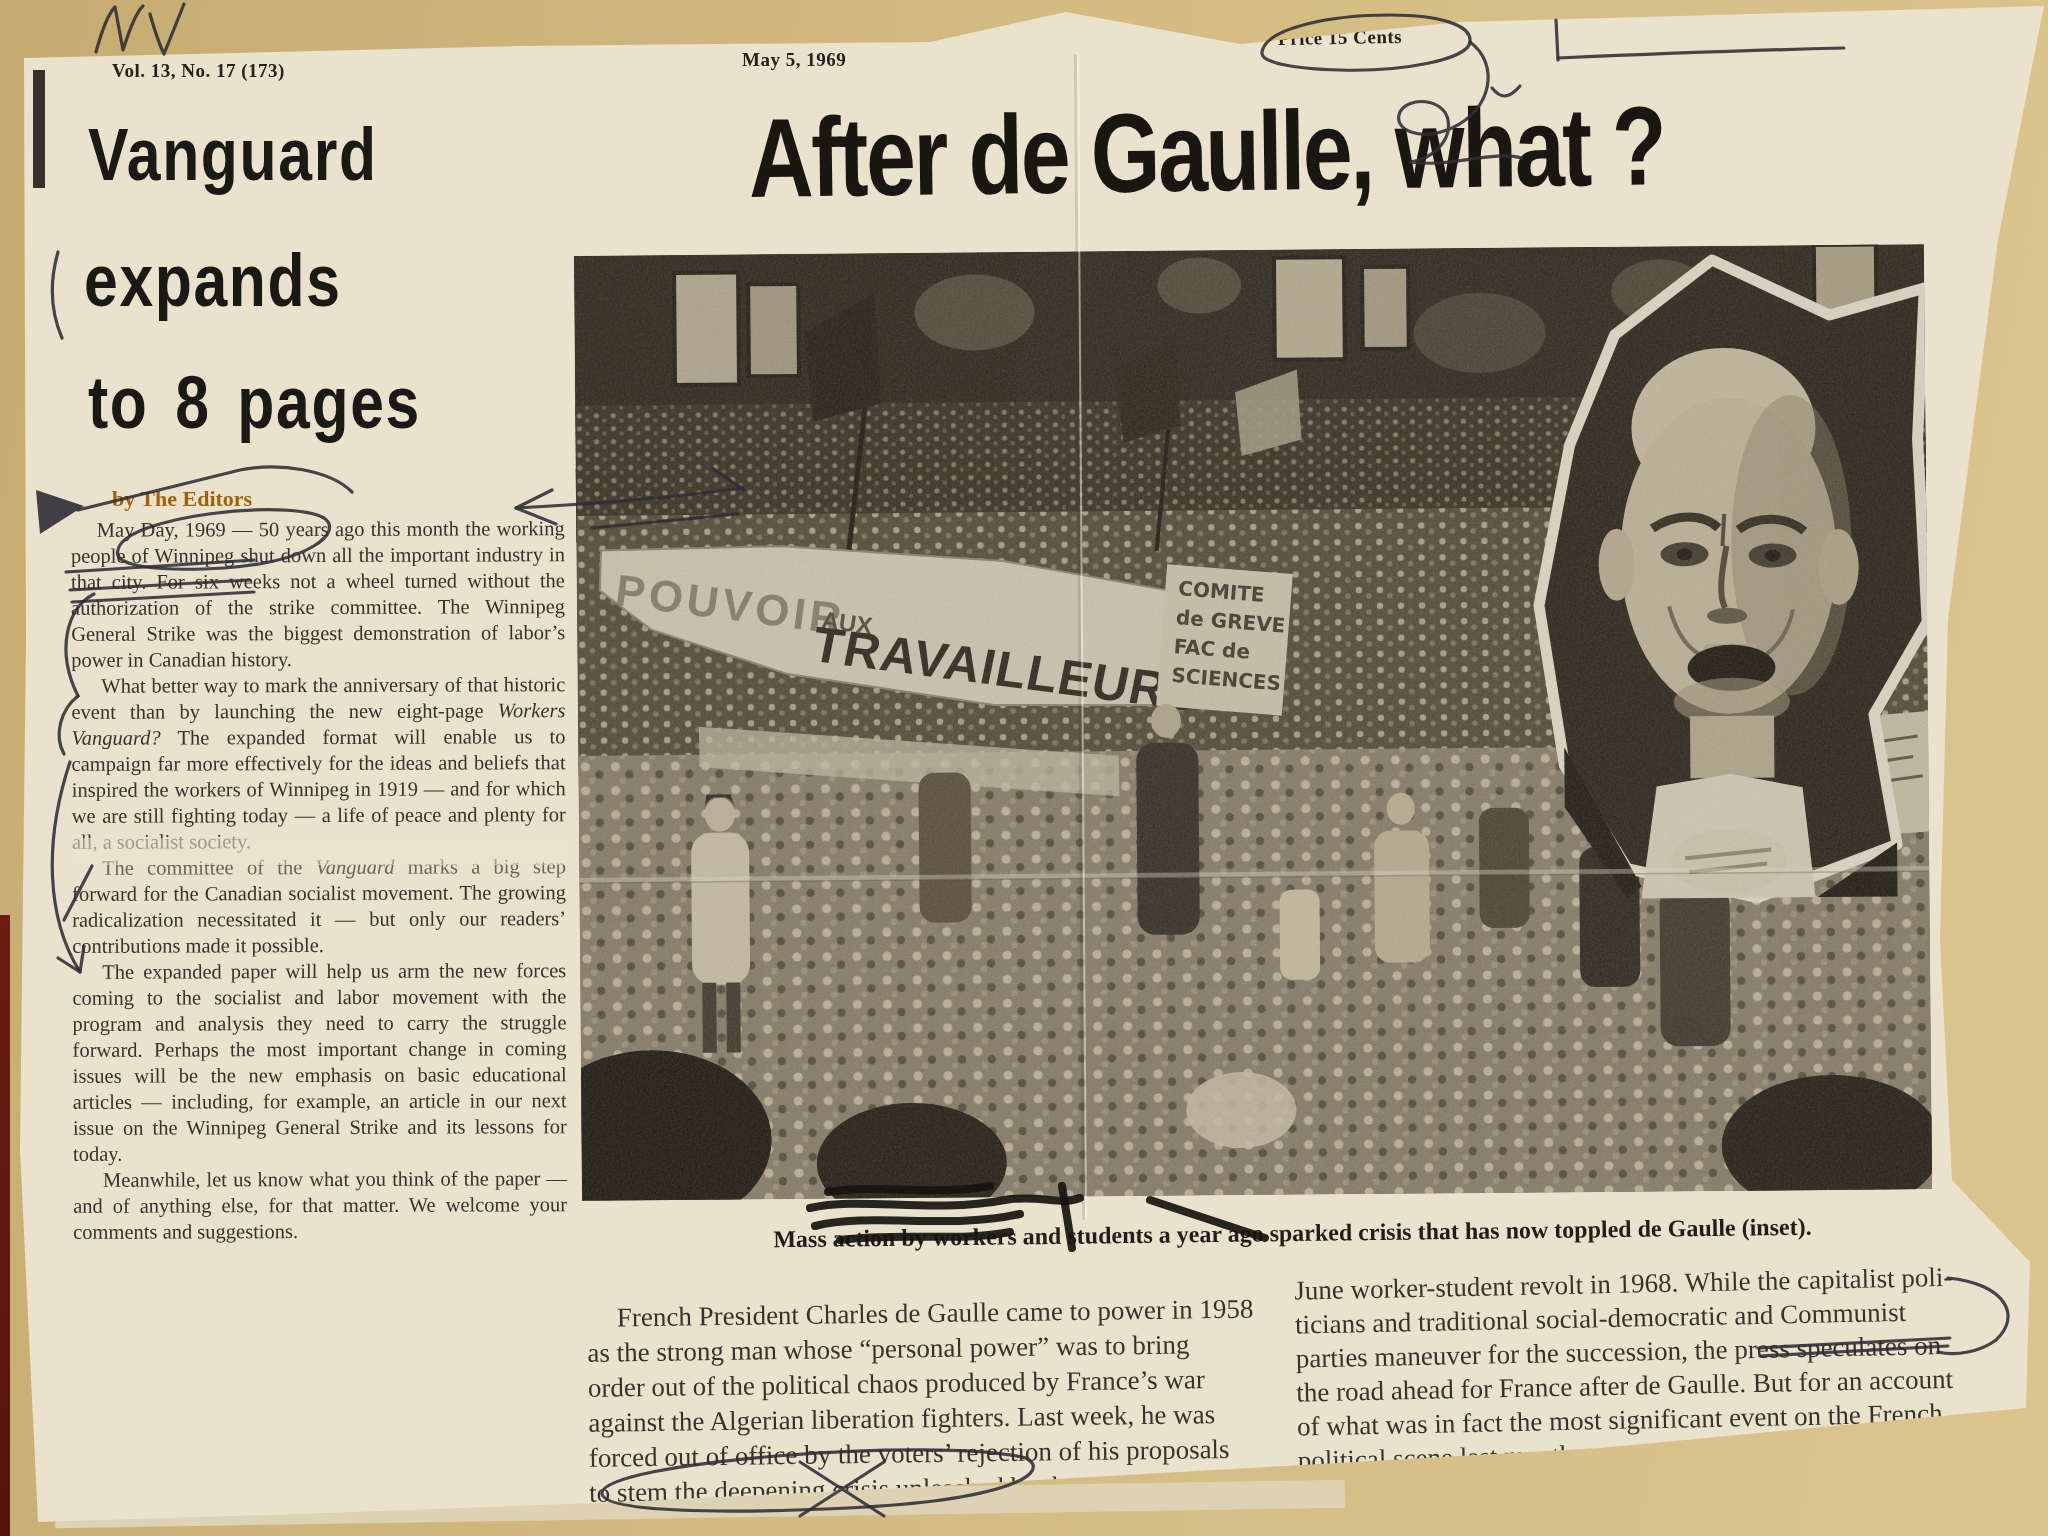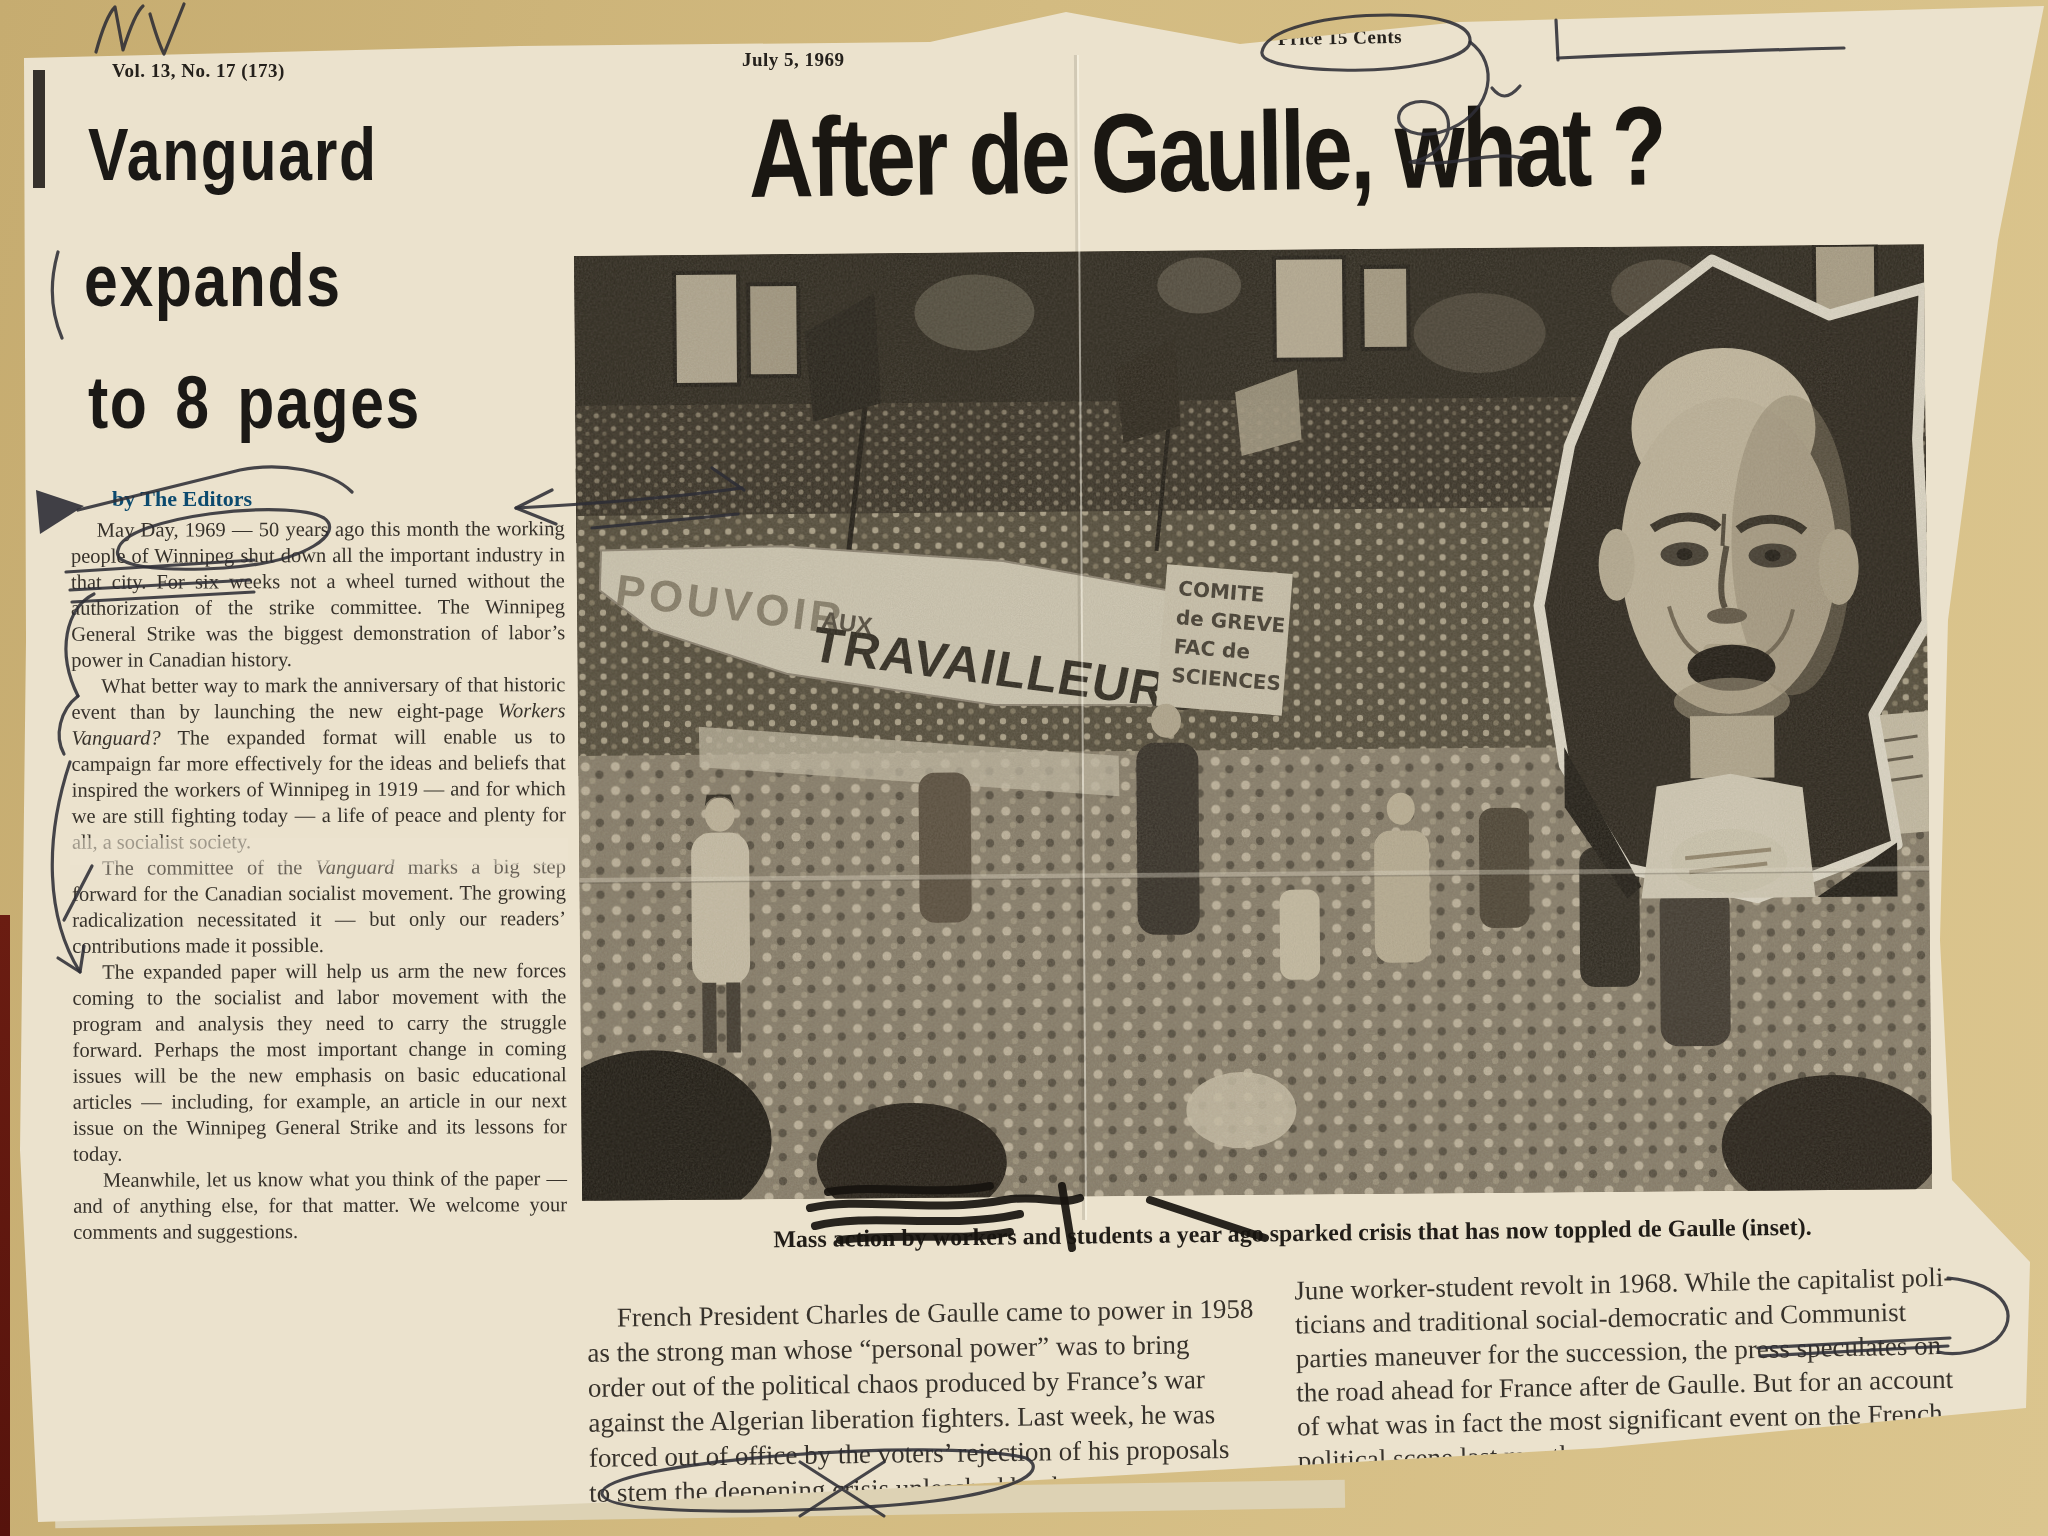--- a/index.html
+++ b/index.html
@@ -35,21 +35,21 @@
   .vol{left:112px;top:60px;}
   .date{left:742px;top:49px;}
   .price{left:1278px;top:27px;transform:rotate(-1deg);}
   
   .vhead{font-family:"Liberation Sans","DejaVu Sans",sans-serif;font-weight:700;
     font-size:74px;color:#1b1916;letter-spacing:2px;transform:scaleX(.82);
     transform-origin:left top;white-space:nowrap;line-height:1;}
   .vh1{left:88px;top:118px;}
   .vh2{left:84px;top:244px;}
   .vh3{left:88px;top:366px;word-spacing:10px;}
-  .byline{left:112px;top:486px;font-weight:bold;font-size:22px;color:#0c4a6e;}
+  .byline{left:112px;top:486px;font-weight:bold;font-size:22px;color:#a16207;}
   
   .bodycol{left:72px;top:516px;width:494px;font-size:20.5px;line-height:26px;
     color:#37322b;text-align:justify;transform:rotate(-0.2deg);}
   .bodycol p{margin:0;text-indent:30px;}
   .bodycol p:first-child{text-indent:26px;}
   .fade{left:70px;top:838px;width:498px;height:27px;
     background:rgba(236,227,208,.58);}
   .fade2{left:70px;top:864px;width:498px;height:14px;
     background:rgba(236,227,208,.28);}
   
@@ -86,21 +86,21 @@
 </style>
 </head>
 <body>
 
 <div class="abs under-strip"></div>
 <div class="abs edge-sliver"></div>
 
 <div class="abs paper">
 
   <div class="abs meta vol">Vol. 13, No. 17 (173)</div>
-  <div class="abs meta date">July 5, 1969</div>
+  <div class="abs meta date">May 5, 1969</div>
   <div class="abs meta price">Price 15 Cents</div>
 
   <div class="abs vhead vh1">Vanguard</div>
   <div class="abs vhead vh2">expands</div>
   <div class="abs vhead vh3">to 8 pages</div>
 
   <div class="abs byline">by The Editors</div>
 
   <div class="abs bodycol">
       <p><span>May Day, 1969 — 50 years ago this month the working people of Winnipeg shut down all the important industry in that city. For six weeks not a wheel turned without the authorization of the strike committee. The Winnipeg General Strike was the biggest demonstration of labor’s power in Canadian history.</span></p>

